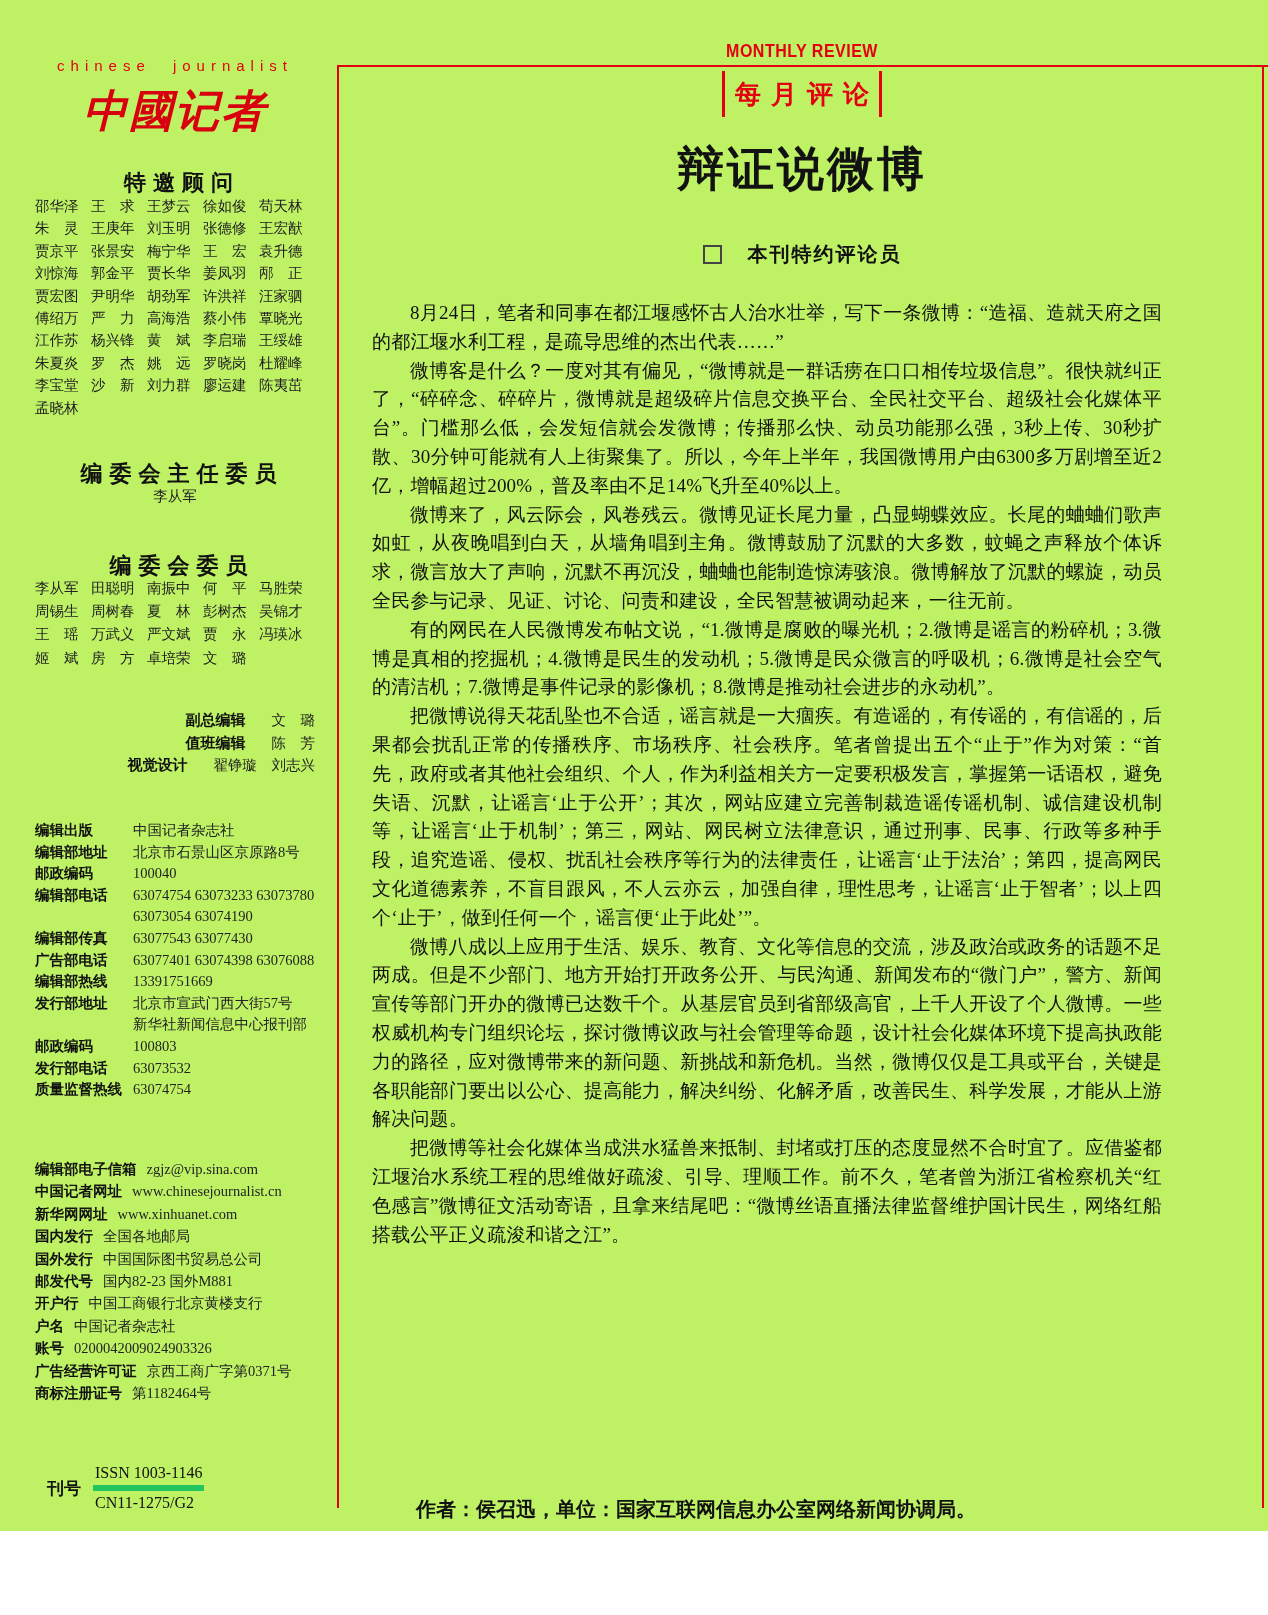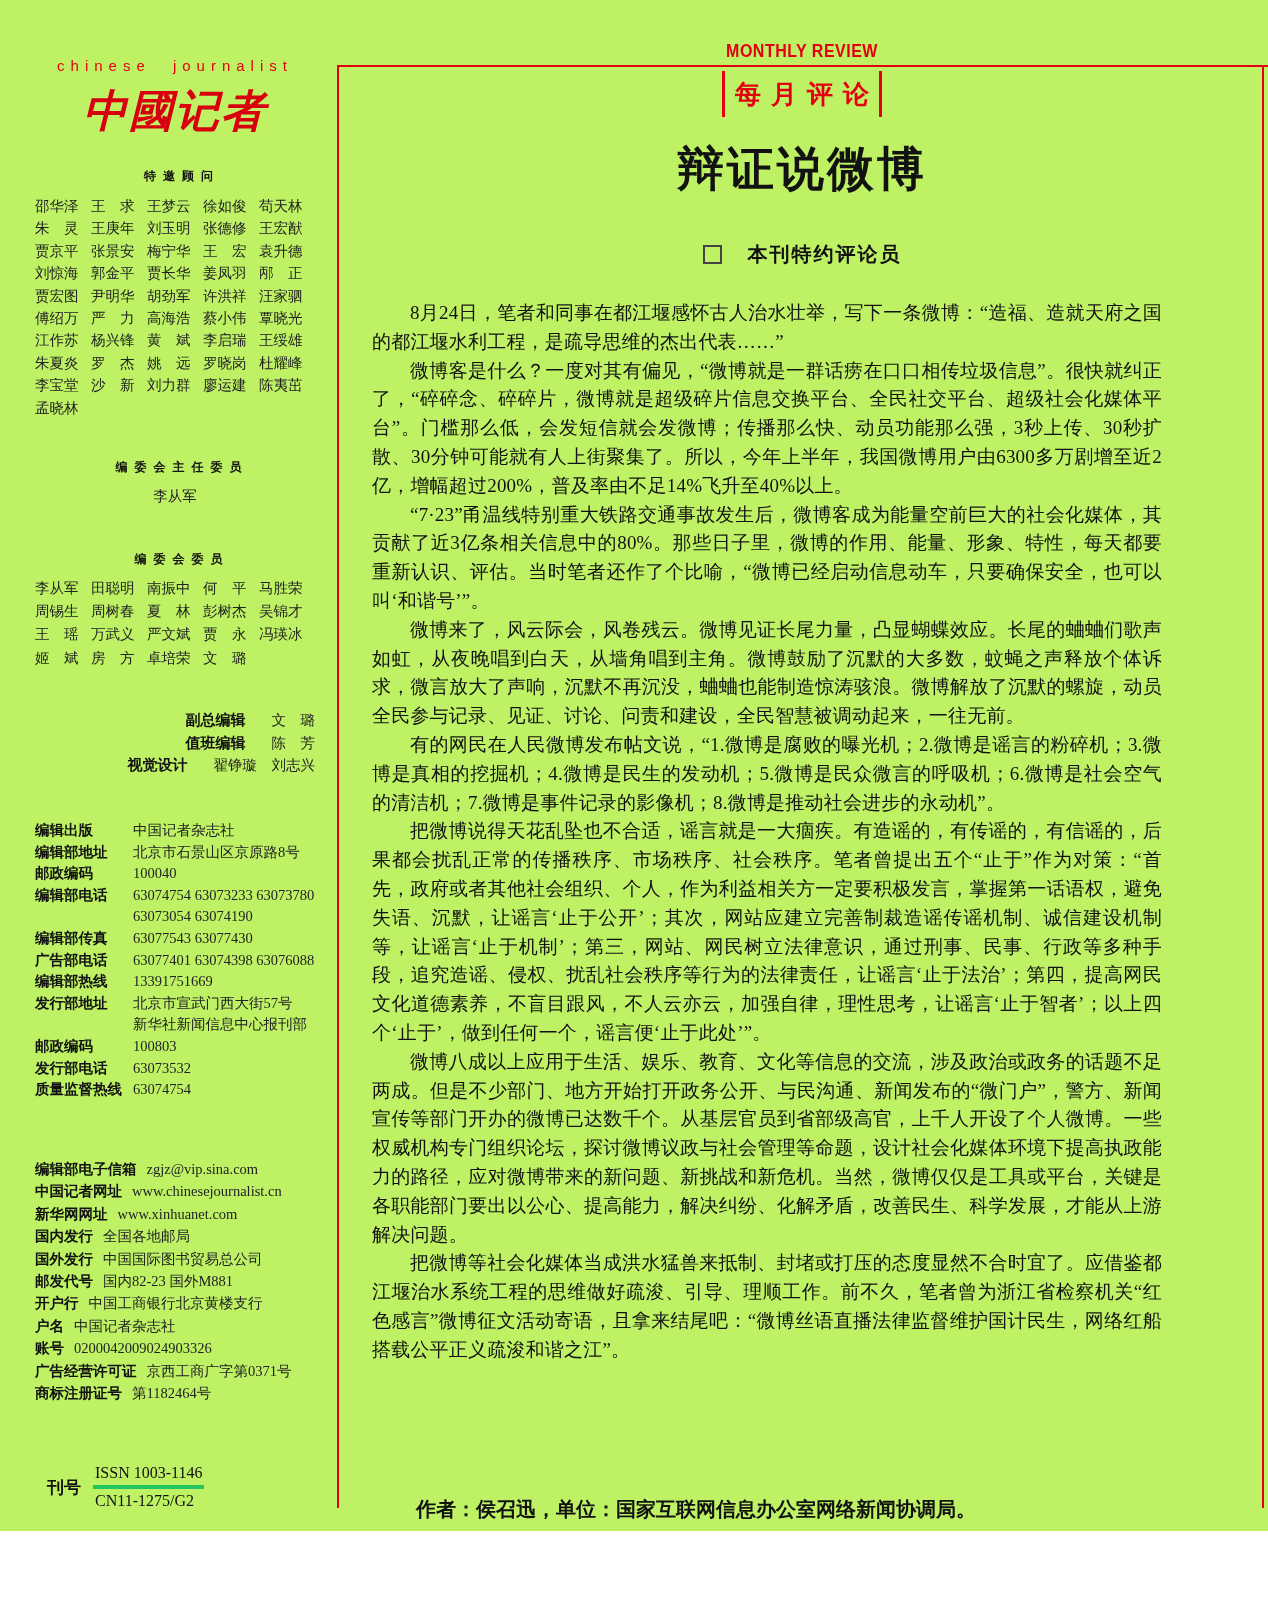--- a/index.html
+++ b/index.html
@@ -12,21 +12,21 @@
   .rule-left{left:337px;top:65px;width:2px;height:1443px;}
   .rule-right{left:1262px;top:65px;width:2px;height:1443px;}
 
   
   .sidebar{position:absolute;left:35px;top:0;width:280px;height:1615px;}
   .sidebar>div,.sidebar>h3{position:absolute;left:0;width:100%;}
   .latin-name{top:57px;color:#e50011;font-family:"Liberation Sans","DejaVu Sans",sans-serif;
               font-size:15px;letter-spacing:6px;word-spacing:12px;text-align:center;white-space:nowrap;}
   .logo{top:82px;color:#d8000f;font-size:44px;font-weight:700;font-style:italic;
         text-align:center;letter-spacing:2px;font-family:"Liberation Serif",serif;}
-  .sb-head{margin:0;font-family:"Liberation Sans","DejaVu Sans",sans-serif;font-size:12px;
+  .sb-head{margin:0;font-family:"Liberation Sans","DejaVu Sans",sans-serif;font-size:22px;
            font-weight:700;text-align:center;letter-spacing:7px;padding-left:7px;color:#111;}
   .advisors-head{top:168px;}
   .name-grid{display:grid;grid-template-columns:repeat(5,1fr);line-height:22.4px;
              font-size:14.5px;color:#222;}
   .advisors-grid{top:195px;}
   .chair-head{top:459px;}
   .chair-name{top:487px;text-align:center;font-size:14.5px;color:#222;}
   .committee-head{top:551px;}
   .committee-grid{top:577px;line-height:23.2px;}
   .editors{top:709px;line-height:22.6px;}
@@ -39,21 +39,21 @@
   .publishing-block{top:1158px;line-height:22.4px;}
   .info-row{display:flex;align-items:flex-start;}
   .info-label{font-family:"Liberation Sans","DejaVu Sans",sans-serif;font-weight:700;
               flex:none;color:#111;margin-right:10px;}
   .contact-block .info-label{width:92px;margin-right:6px;}
   .info-value{white-space:pre-line;color:#222;}
   .issue{top:1464px;display:flex;align-items:center;}
   .issue-label{font-family:"Liberation Sans","DejaVu Sans",sans-serif;font-weight:700;
                font-size:17px;margin:0 12px 0 12px;color:#111;}
   .issn-stack{display:inline-block;font-size:16px;color:#111;}
-  .issn-top{display:block;border-bottom:4px solid #22c55e;padding:0 2px 3px 2px;}
+  .issn-top{display:block;border-bottom:6px solid #22c55e;padding:0 2px 3px 2px;}
   .issn-cn{display:block;padding:3px 2px 0 2px;}
 
   
   .monthly-en{position:absolute;left:340px;top:42px;width:924px;text-align:center;
               color:#e50011;font-family:"Liberation Sans","DejaVu Sans",sans-serif;
               font-weight:800;font-size:16px;letter-spacing:0.5px;transform:scaleY(1.15);}
   .monthly-cn-wrap{position:absolute;left:340px;top:71px;width:924px;height:46px;
                    display:flex;justify-content:center;align-items:stretch;}
   .vbar{width:3px;background:#e50011;}
   .monthly-cn{color:#e50011;font-size:26px;font-weight:600;letter-spacing:10px;
@@ -388,21 +388,20 @@
     <div class="byline">
       <span class="byline-box"></span>
       <span>本刊特约评论员</span>
     </div>
 
     <div class="body">
       <p>8月24日，笔者和同事在都江堰感怀古人治水壮举，写下一条微博：“造福、造就天府之国的都江堰水利工程，是疏导思维的杰出代表……”</p>
 
       <p>微博客是什么？一度对其有偏见，“微博就是一群话痨在口口相传垃圾信息”。很快就纠正了，“碎碎念、碎碎片，微博就是超级碎片信息交换平台、全民社交平台、超级社会化媒体平台”。门槛那么低，会发短信就会发微博；传播那么快、动员功能那么强，3秒上传、30秒扩散、30分钟可能就有人上街聚集了。所以，今年上半年，我国微博用户由6300多万剧增至近2亿，增幅超过200%，普及率由不足14%飞升至40%以上。</p>
 
-      <p>“7·23”甬温线特别重大铁路交通事故发生后，微博客成为能量空前巨大的社会化媒体，其贡献了近3亿条相关信息中的80%。那些日子里，微博的作用、能量、形象、特性，每天都要重新认识、评估。当时笔者还作了个比喻，“微博已经启动信息动车，只要确保安全，也可以叫‘和谐号’”。</p>
 
       <p>微博来了，风云际会，风卷残云。微博见证长尾力量，凸显蝴蝶效应。长尾的蛐蛐们歌声如虹，从夜晚唱到白天，从墙角唱到主角。微博鼓励了沉默的大多数，蚊蝇之声释放个体诉求，微言放大了声响，沉默不再沉没，蛐蛐也能制造惊涛骇浪。微博解放了沉默的螺旋，动员全民参与记录、见证、讨论、问责和建设，全民智慧被调动起来，一往无前。</p>
 
       <p>有的网民在人民微博发布帖文说，“1.微博是腐败的曝光机；2.微博是谣言的粉碎机；3.微博是真相的挖掘机；4.微博是民生的发动机；5.微博是民众微言的呼吸机；6.微博是社会空气的清洁机；7.微博是事件记录的影像机；8.微博是推动社会进步的永动机”。</p>
 
       <p>把微博说得天花乱坠也不合适，谣言就是一大痼疾。有造谣的，有传谣的，有信谣的，后果都会扰乱正常的传播秩序、市场秩序、社会秩序。笔者曾提出五个“止于”作为对策：“首先，政府或者其他社会组织、个人，作为利益相关方一定要积极发言，掌握第一话语权，避免失语、沉默，让谣言‘止于公开’；其次，网站应建立完善制裁造谣传谣机制、诚信建设机制等，让谣言‘止于机制’；第三，网站、网民树立法律意识，通过刑事、民事、行政等多种手段，追究造谣、侵权、扰乱社会秩序等行为的法律责任，让谣言‘止于法治’；第四，提高网民文化道德素养，不盲目跟风，不人云亦云，加强自律，理性思考，让谣言‘止于智者’；以上四个‘止于’，做到任何一个，谣言便‘止于此处’”。</p>
 
       <p>微博八成以上应用于生活、娱乐、教育、文化等信息的交流，涉及政治或政务的话题不足两成。但是不少部门、地方开始打开政务公开、与民沟通、新闻发布的“微门户”，警方、新闻宣传等部门开办的微博已达数千个。从基层官员到省部级高官，上千人开设了个人微博。一些权威机构专门组织论坛，探讨微博议政与社会管理等命题，设计社会化媒体环境下提高执政能力的路径，应对微博带来的新问题、新挑战和新危机。当然，微博仅仅是工具或平台，关键是各职能部门要出以公心、提高能力，解决纠纷、化解矛盾，改善民生、科学发展，才能从上游解决问题。</p>
 
 

